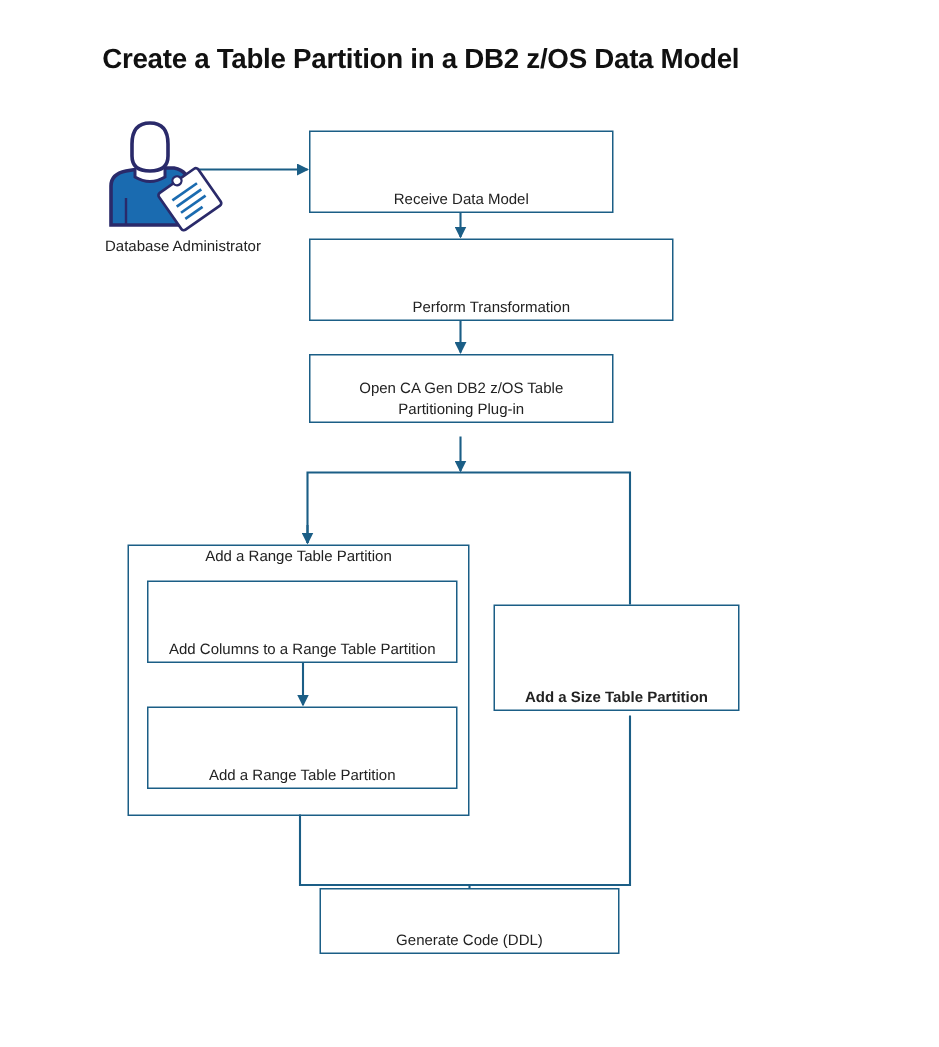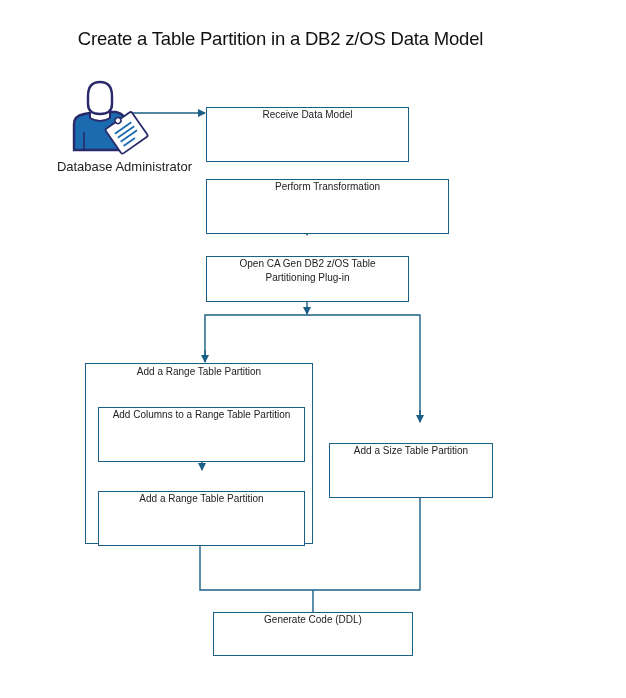--- a/index.html
+++ b/index.html
@@ -1,22 +1,22 @@
 <!DOCTYPE html>
 <html><head>
 <meta charset="utf-8">
 <style>
   html, body { margin: 0; padding: 0; background: #ffffff; }
   body { width: 626px; height: 698px; position: relative; overflow: hidden; font-family: "Liberation Sans", sans-serif; }
-  .title { position: absolute; left: 0; top: 28px; width: 561px; text-align: center; font-size: 18.5px; font-weight: normal; color: #111; letter-spacing: -0.2px; }
+  .title { position: absolute; left: 0; top: 28px; width: 561px; text-align: center; font-size: 18.5px; font-weight: bold; color: #111; letter-spacing: -0.2px; }
   svg.canvas { position: absolute; left: 0; top: 0; }
-  .box { position: absolute; box-sizing: border-box; border: 1.4px solid #1b5e86; background: #fff; display: flex; align-items: flex-start; justify-content: center; text-align: center; font-size: 10px; color: #222; line-height: 14px; padding: 0 6px; margin-top: 20px; }
+  .box { position: absolute; box-sizing: border-box; border: 1.4px solid #1b5e86; background: #fff; display: flex; align-items: flex-end; justify-content: center; text-align: center; font-size: 10px; color: #222; line-height: 14px; padding: 0 6px; }
   .group { position: absolute; box-sizing: border-box; border: 1.4px solid #1b5e86; }
   .group-label { position: absolute; left: 0; right: 0; top: 2px; text-align: center; font-size: 10px; color: #222; }
-  .actor-label { position: absolute; left: 52px; top: 159px; width: 140px; text-align: right; font-size: 13px; color: #222; }
+  .actor-label { position: absolute; left: 52px; top: 159px; width: 140px; text-align: center; font-size: 10px; color: #222; }
 </style>
 </head>
 <body>
 
 <div class="title">Create a Table Partition in a DB2 z/OS Data Model</div>
 
 <svg class="canvas" width="626" height="698">
   <defs>
     <marker id="arr" markerWidth="8" markerHeight="8" refX="7" refY="4" orient="auto" markerUnits="userSpaceOnUse">
       <path d="M0,0 L8,4 L0,8 Z" fill="#1b5e86"></path>
@@ -73,19 +73,19 @@
 <div class="group" style="left:85px;top:363px;width:228px;height:181px;">
   <div class="group-label">Add a Range Table Partition</div>
 </div>
 <div class="box" style="left:98px;top:387px;width:207px;height:55px;">
   <span>Add Columns to a Range Table Partition</span>
 </div>
 <div class="box" style="left:98px;top:471px;width:207px;height:55px;">
   <span>Add a Range Table Partition</span>
 </div>
 
-<div class="box" style="left:329px;top:423px;width:164px;height:55px;">
+<div class="box" style="left:329px;top:403px;width:164px;height:71px;font-weight:bold;">
   <span>Add a Size Table Partition</span>
 </div>
 
 <div class="box" style="left:213px;top:592px;width:200px;height:44px;">
   <span>Generate Code (DDL)</span>
 </div>
 
 </body></html>

